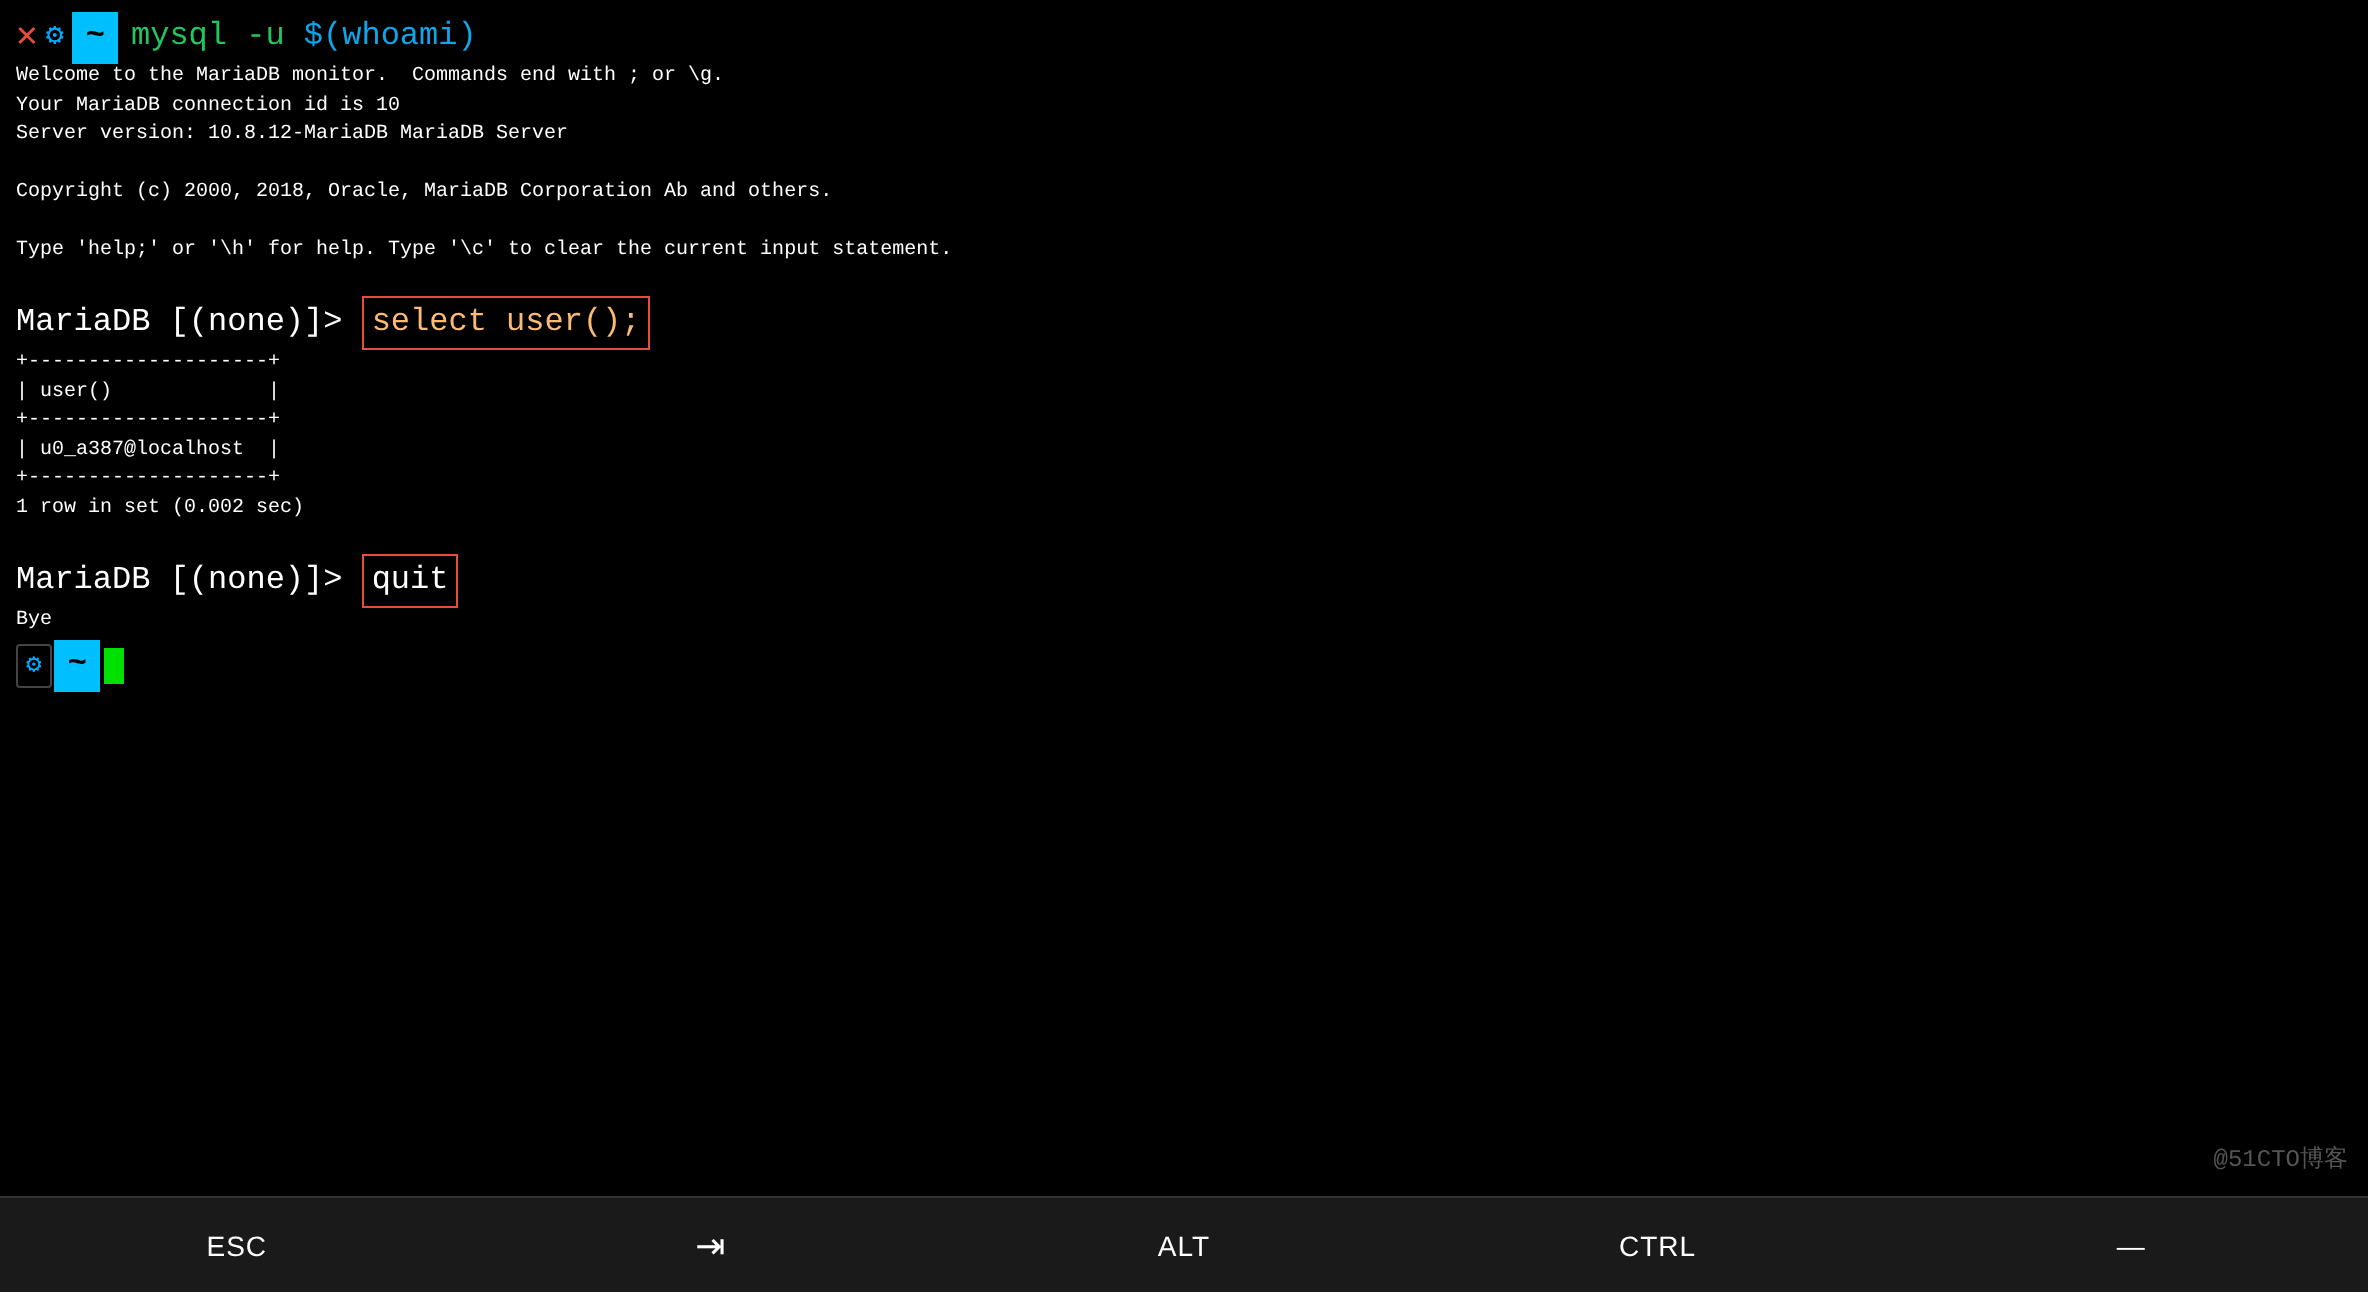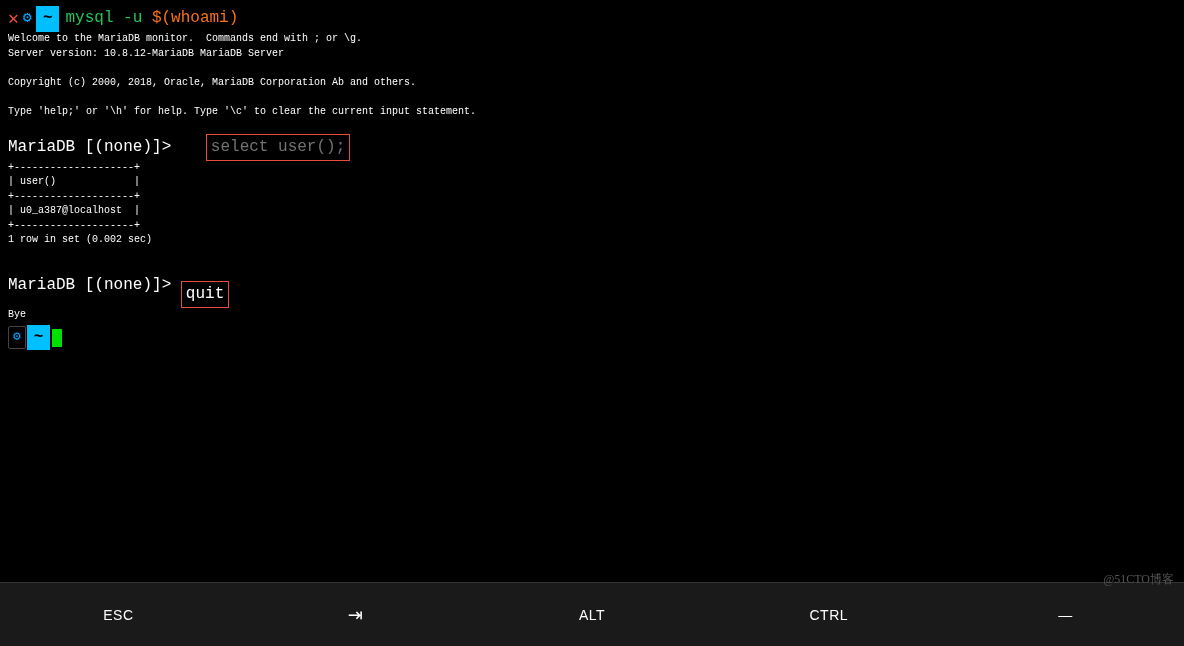--- a/index.html
+++ b/index.html
@@ -43,21 +43,21 @@
       color: #e74c3c;
       font-weight: bold;
       font-size: 18px;
     }
 
     .table-line {
       color: #fff;
     }
 
     .bottom-bar {
-      height: 64px;
+      height: 48px;
       background: #1a1a1a;
       display: flex;
       align-items: center;
       border-top: 1px solid #333;
     }
 
     .bottom-bar-item {
       flex: 1;
       display: flex;
       flex-direction: column;
@@ -73,21 +73,21 @@
       font-size: 14px;
       letter-spacing: 0.5px;
     }
 
     .watermark {
       position: absolute;
       bottom: 58px;
       right: 10px;
       color: #555;
       font-size: 12px;
-      font-family: Liberation Serif, serif;
+      font-family: Liberation Mono, monospace;
     }
 
     .cursor-block {
       display: inline-block;
       width: 10px;
       height: 18px;
       background: #00e000;
       vertical-align: middle;
       margin-left: 2px;
     }
@@ -95,48 +95,49 @@
 </head>
 <body>
 
 <div class="terminal-area">
 
   <div class="prompt-line">
     <span class="prompt-x">✕</span>
     <span style="color:#0af; font-size:15px; margin: 0 4px;">⚙</span>
     <span style="background:#00bfff; color:#000; font-weight:bold; padding: 1px 7px;">~</span>
     <span style="color:#fff; margin-left:6px;">
-      <span style="color:#22c55e;">mysql -u </span><span style="color:#f97316;">$(whoami)</span>
+      <span style="color:#22c55e;">mysql -u </span><span style="color:#0ea5e9;">$(whoami)</span>
     </span>
   </div>
 
   <div class="terminal-line">Welcome to the MariaDB monitor.  Commands end with ; or \g.</div>
+  <div class="terminal-line">Your MariaDB connection id is 10</div>
   <div class="terminal-line">Server version: 10.8.12-MariaDB MariaDB Server</div>
   <div class="terminal-line">&nbsp;</div>
   <div class="terminal-line">Copyright (c) 2000, 2018, Oracle, MariaDB Corporation Ab and others.</div>
   <div class="terminal-line">&nbsp;</div>
   <div class="terminal-line">Type 'help;' or '\h' for help. Type '\c' to clear the current input statement.</div>
   <div class="terminal-line">&nbsp;</div>
 
   <div class="prompt-line">
     <span style="color:#fff;">MariaDB [(none)]&gt;&nbsp;</span>
-      <span style="border: 1.5px solid #e74c3c; padding: 1px 4px; color:#737373;margin-left:25px;">select user();</span>
+      <span style="border: 1.5px solid #e74c3c; padding: 1px 4px; color:#fdba74;">select user();</span>
   </div>
 
   <div class="terminal-line table-line">+--------------------+</div>
   <div class="terminal-line table-line">| user()             |</div>
   <div class="terminal-line table-line">+--------------------+</div>
   <div class="terminal-line table-line">| u0_a387@localhost  |</div>
   <div class="terminal-line table-line">+--------------------+</div>
   <div class="terminal-line">1 row in set (0.002 sec)</div>
   <div class="terminal-line">&nbsp;</div>
 
   <div class="prompt-line">
     <span style="color:#fff;">MariaDB [(none)]&gt;&nbsp;</span>
-      <span style="border: 1.5px solid #e74c3c; padding: 1px 4px; color:#fff;margin-top:19px;">quit</span>
+      <span style="border: 1.5px solid #e74c3c; padding: 1px 4px; color:#fff;">quit</span>
   </div>
 
   <div class="terminal-line">Bye</div>
 
   <div class="prompt-line" style="margin-top:2px;">
     <span style="background:#000; color:#0af; border:1px solid #444; padding:1px 4px; font-size:13px; border-radius:2px;">⚙</span>
     <span style="background:#00bfff; color:#000; font-weight:bold; padding: 1px 7px; margin-left:1px;">~</span>
     <span class="cursor-block"></span>
   </div>
 

